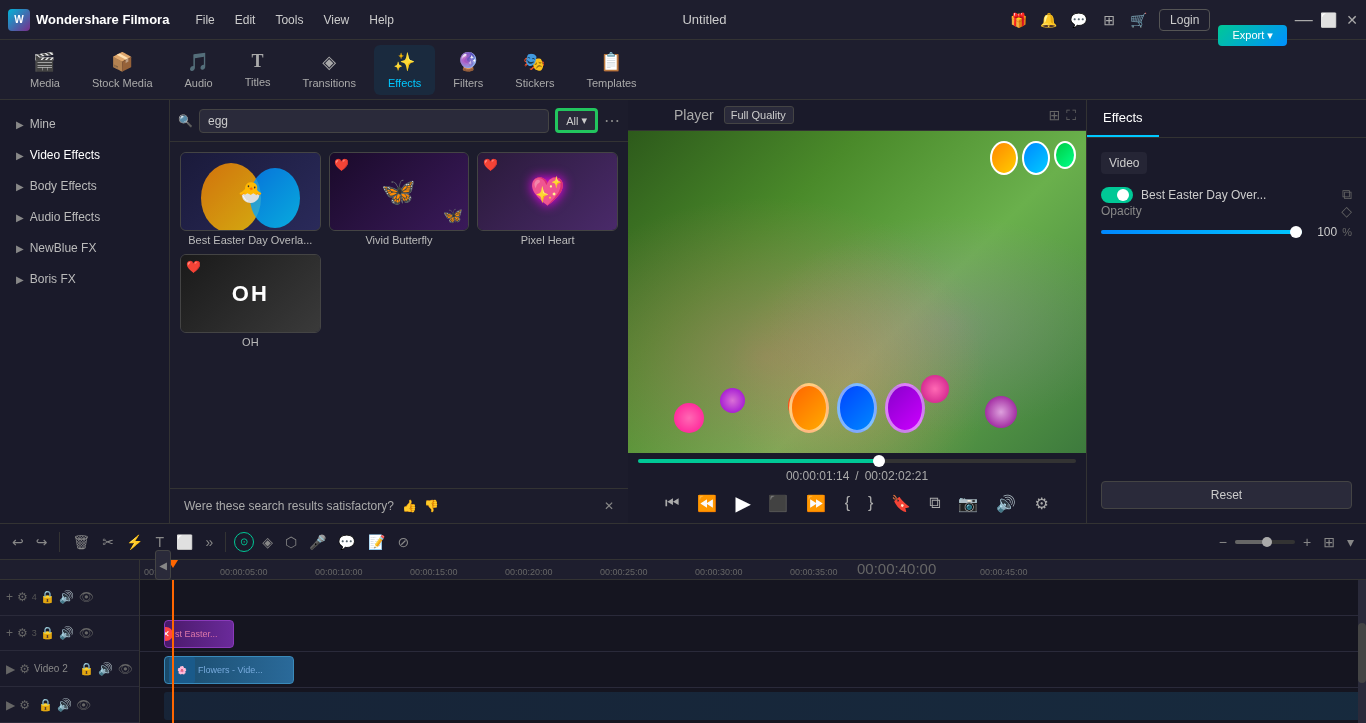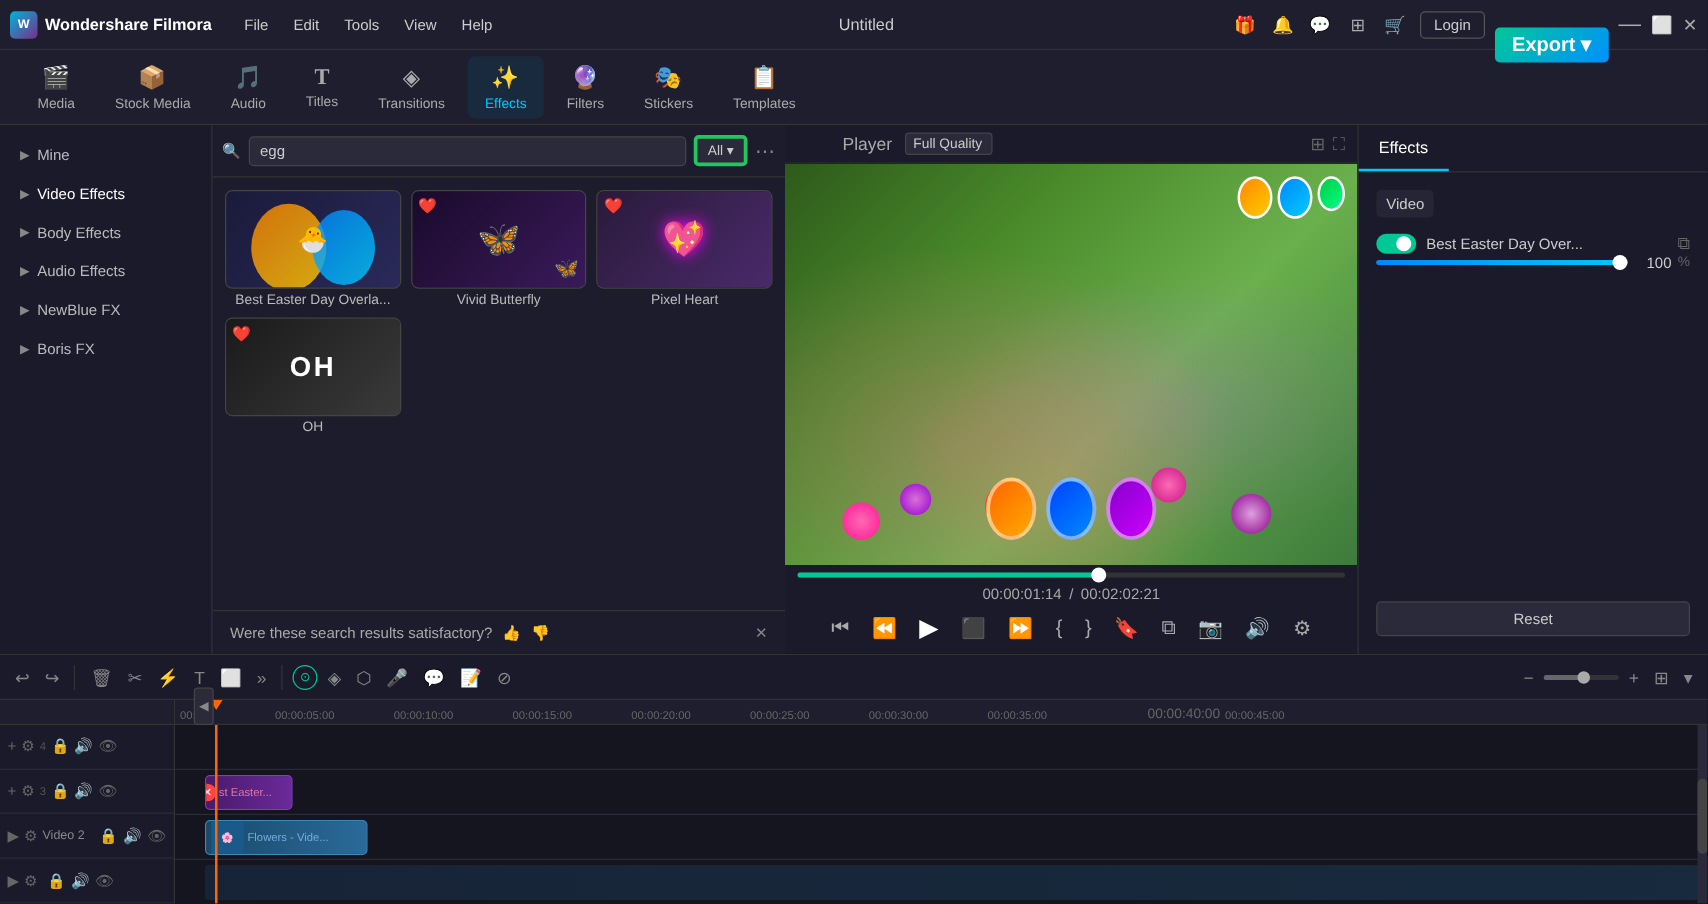--- a/index.html
+++ b/index.html
@@ -8,21 +8,21 @@
     
     #topbar { display: flex; align-items: center; height: 40px; background: #1e1e2e; border-bottom: 1px solid #333; padding: 0 8px; gap: 8px; }
     #topbar .logo { display: flex; align-items: center; gap: 6px; color: #fff; font-size: 13px; font-weight: 600; margin-right: 10px; }
     #topbar .logo .logo-icon { width: 22px; height: 22px; background: linear-gradient(135deg, #00b4d8, #7b2d8b); border-radius: 4px; display: flex; align-items: center; justify-content: center; color: #fff; font-size: 10px; font-weight: bold; }
     #topbar .nav-menu { display: flex; gap: 4px; }
     #topbar .nav-item { color: #ccc; font-size: 12px; padding: 4px 8px; cursor: pointer; border-radius: 3px; }
     #topbar .title { flex: 1; text-align: center; color: #ccc; font-size: 13px; }
     #topbar .right-icons { display: flex; align-items: center; gap: 6px; }
     #topbar .right-icons .icon-btn { width: 24px; height: 24px; display: flex; align-items: center; justify-content: center; color: #aaa; cursor: pointer; font-size: 14px; }
     #topbar .login-btn { background: transparent; border: 1px solid #555; color: #ccc; padding: 3px 10px; border-radius: 4px; cursor: pointer; font-size: 12px; }
-    #topbar .export-btn { background: linear-gradient(135deg, #00c896, #0090ff); border: none; color: #fff; padding: 4px 14px; border-radius: 4px; cursor: pointer; font-size: 16px; font-weight: 700; display: flex; align-items: center; gap: 4px; margin-top: 32px; }
+    #topbar .export-btn { background: linear-gradient(135deg, #00c896, #0090ff); border: none; color: #fff; padding: 4px 14px; border-radius: 4px; cursor: pointer; font-size: 11px; font-weight: 400; display: flex; align-items: center; gap: 4px; margin-top: 32px; }
 
     
     #toolbar { display: flex; align-items: center; height: 60px; background: #1e1e2e; border-bottom: 1px solid #333; padding: 0 16px; gap: 4px; }
     .tool-item { display: flex; flex-direction: column; align-items: center; gap: 4px; padding: 6px 14px; cursor: pointer; border-radius: 6px; color: #aaa; font-size: 11px; }
     .tool-item.active { color: #00c8ff; background: #1a2a3e; }
     .tool-item .tool-icon { font-size: 18px; }
 
     
     #main { display: flex; height: calc(723px - 40px - 60px - 165px); }
 
@@ -362,20 +362,24 @@
     <div id="right-content">
       <div class="right-tab" style="display:inline-block;padding:4px 8px;color:#ccc;background:#252535;border-radius:4px;margin-bottom:12px;font-size:12px;">Video</div>
       <div class="effect-row">
         <div class="toggle-switch">
           <div class="knob"></div>
         </div>
         <span class="effect-name">Best Easter Day Over...</span>
         <span class="copy-icon">⧉</span>
       </div>
       <div class="property-row">
+        <div class="property-label">
+          <span>Opacity</span>
+          <span style="font-size:14px;color:#666;">◇</span>
+        </div>
         <div class="property-slider">
           <div class="slider-track">
             <div class="slider-fill" style="width:100%;"></div>
             <div class="slider-handle"></div>
           </div>
           <span class="property-value">100</span>
           <span class="property-unit">%</span>
         </div>
       </div>
     </div>
@@ -462,21 +466,21 @@
 
       <div id="timeline-ruler" style="height:20px;background:#1e1e2e;border-bottom:1px solid #333;position:relative;display:flex;align-items:flex-end;padding-bottom:2px;">
         <span style="position:absolute;left:4px;font-size:9px;color:#666;">00:00</span>
         <span style="position:absolute;left:80px;font-size:9px;color:#666;">00:00:05:00</span>
         <span style="position:absolute;left:175px;font-size:9px;color:#666;">00:00:10:00</span>
         <span style="position:absolute;left:270px;font-size:9px;color:#666;">00:00:15:00</span>
         <span style="position:absolute;left:365px;font-size:9px;color:#666;">00:00:20:00</span>
         <span style="position:absolute;left:460px;font-size:9px;color:#666;">00:00:25:00</span>
         <span style="position:absolute;left:555px;font-size:9px;color:#666;">00:00:30:00</span>
         <span style="position:absolute;left:650px;font-size:9px;color:#666;">00:00:35:00</span>
-        <span style="position:absolute;left:778px;font-size:11px;color:#666;">00:00:40:00</span>
+        <span style="position:absolute;left:717px;font-size:15px;color:#666;">00:00:40:00</span>
         <span style="position:absolute;left:840px;font-size:9px;color:#666;">00:00:45:00</span>
 
         <div class="playhead-marker" style="position:absolute;left:28px;top:0;width:0;height:0;border-left:5px solid transparent;border-right:5px solid transparent;border-top:8px solid #ff6600;"></div>
       </div>
 
       <div id="timeline-tracks-area" style="flex:1;position:relative;overflow:hidden;">
 
         <div id="playhead" style="position:absolute;top:0;left:32px;width:2px;height:100%;background:#ff6600;z-index:10;"></div>
 
         <div class="track-row" style="height:36px;border-bottom:1px solid #2a2a3a;background:#151520;"></div>

